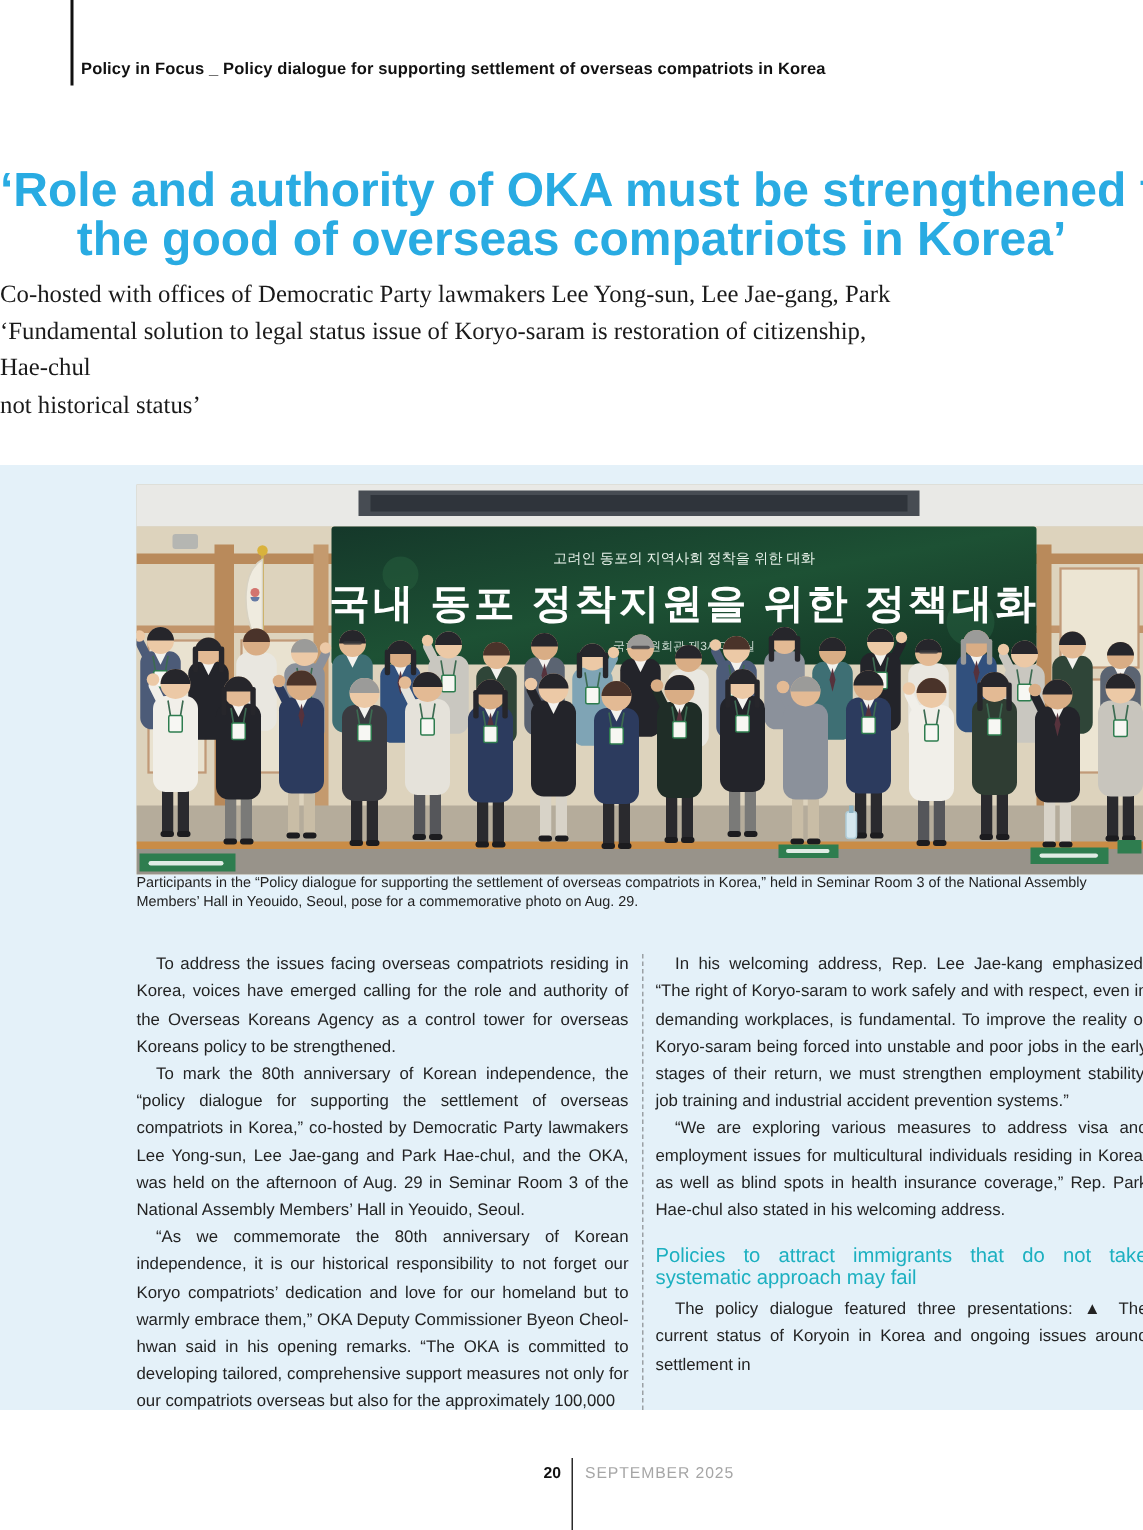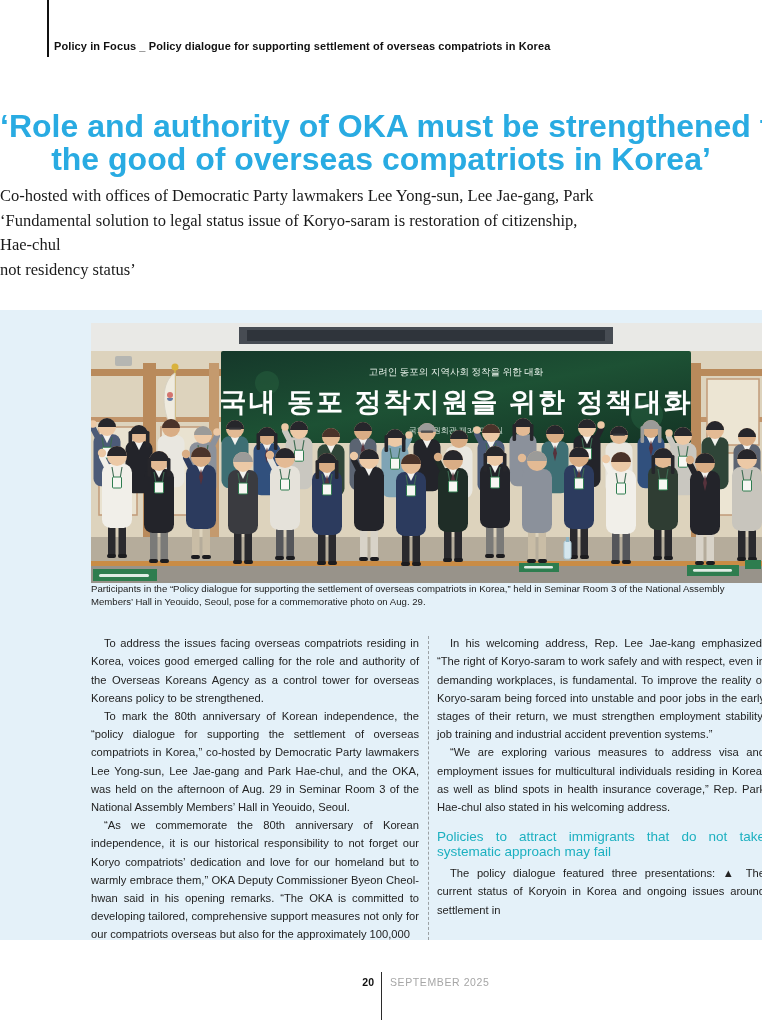--- a/index.html
+++ b/index.html
@@ -51,21 +51,21 @@
 
   <h1 class="headline">
     <span>‘Role and authority of OKA must be strengthened for</span>
     <span>the good of overseas compatriots in Korea’</span>
   </h1>
 
   <div class="deck">
     <span>Co-hosted with offices of Democratic Party lawmakers Lee Yong-sun, Lee Jae-gang, Park</span>
     <span>‘Fundamental solution to legal status issue of Koryo-saram is restoration of citizenship,</span>
     <span>Hae-chul</span>
-    <span>not residency status’</span>
+    <span>not historical status’</span>
   </div>
 
   <div class="band">
 
     <svg class="photo" viewBox="0 0 674 260" aria-hidden="true">
       <defs>
         <linearGradient id="bannerG" x1="0" y1="0" x2="1" y2="1">
           <stop offset="0" stop-color="#15382a"></stop>
           <stop offset="0.5" stop-color="#1d5134"></stop>
           <stop offset="1" stop-color="#143425"></stop>
@@ -426,21 +426,21 @@
       <g>
         <rect x="473" y="218" width="7" height="18" rx="2" fill="#d5e7ee" stroke="#aecbd6" stroke-width="1"></rect>
         <rect x="475" y="214" width="3" height="5" fill="#8fb4c4"></rect>
       </g>
     </svg>
 
     <p class="caption">Participants in the “Policy dialogue for supporting the settlement of overseas compatriots in Korea,” held in Seminar Room 3 of the National Assembly Members’ Hall in Yeouido, Seoul, pose for a commemorative photo on Aug. 29.</p>
 
     <div class="columns">
       <div class="col">
-        <p class="indent">To address the issues facing overseas compatriots residing in Korea, voices good emerged calling for the role and authority of the Overseas Koreans Agency as a control tower for overseas Koreans policy to be strengthened.</p>
+        <p class="indent">To address the issues facing overseas compatriots residing in Korea, voices have emerged calling for the role and authority of the Overseas Koreans Agency as a control tower for overseas Koreans policy to be strengthened.</p>
         <p class="indent">To mark the 80th anniversary of Korean independence, the “policy dialogue for supporting the settlement of overseas compatriots in Korea,” co-hosted by Democratic Party lawmakers Lee Yong-sun, Lee Jae-gang and Park Hae-chul, and the OKA, was held on the afternoon of Aug. 29 in Seminar Room 3 of the National Assembly Members’ Hall in Yeouido, Seoul.</p>
         <p class="indent">“As we commemorate the 80th anniversary of Korean independence, it is our historical responsibility to not forget our Koryo compatriots’ dedication and love for our homeland but to warmly embrace them,” OKA Deputy Commissioner Byeon Cheol-hwan said in his opening remarks. “The OKA is committed to developing tailored, comprehensive support measures not only for our compatriots overseas but also for the approximately 100,000</p>
       </div>
       <div class="col-divider"></div>
       <div class="col">
         <p class="indent">In his welcoming address, Rep. Lee Jae-kang emphasized: “The right of Koryo-saram to work safely and with respect, even in demanding workplaces, is fundamental. To improve the reality of Koryo-saram being forced into unstable and poor jobs in the early stages of their return, we must strengthen employment stability, job training and industrial accident prevention systems.”</p>
         <p class="indent">“We are exploring various measures to address visa and employment issues for multicultural individuals residing in Korea, as well as blind spots in health insurance coverage,” Rep. Park Hae-chul also stated in his welcoming address.</p>
         <h2 class="subhead">Policies to attract immigrants that do not take systematic approach may fail</h2>
         <p class="indent">The policy dialogue featured three presentations: ▲ The current status of Koryoin in Korea and ongoing issues around settlement in</p>
       </div>

